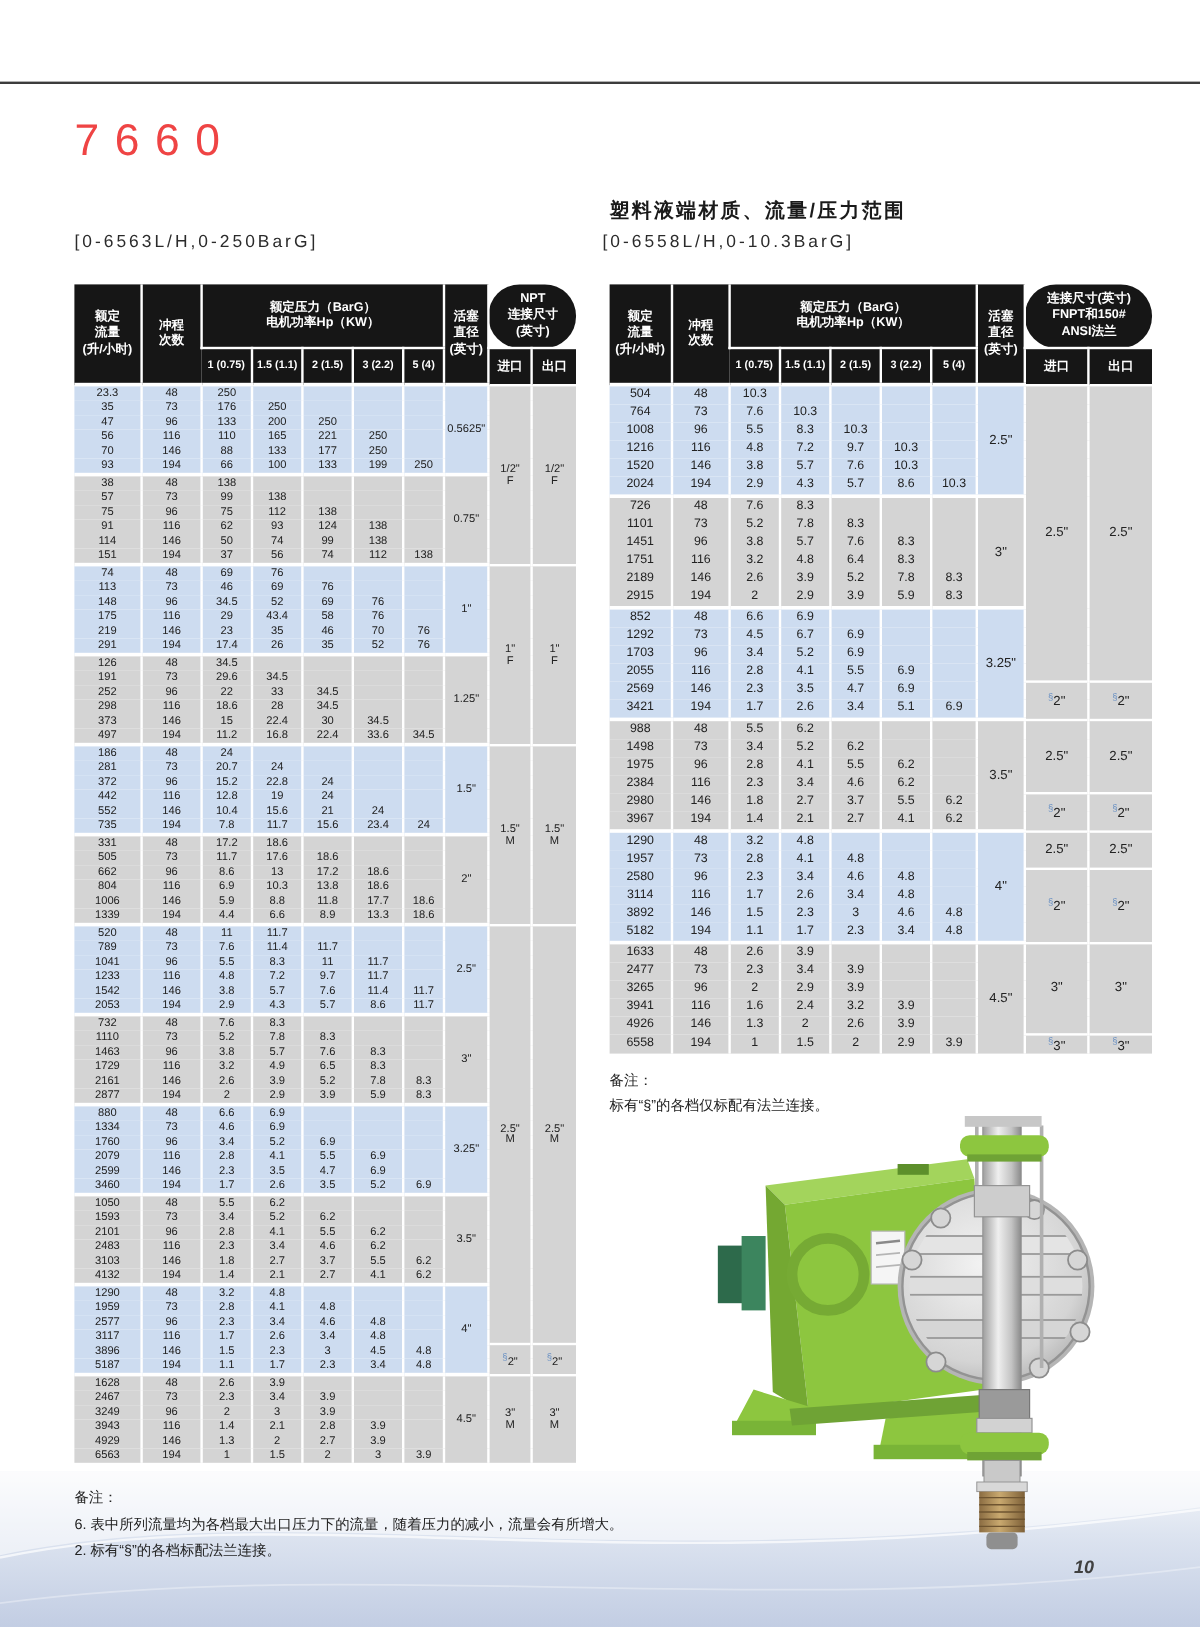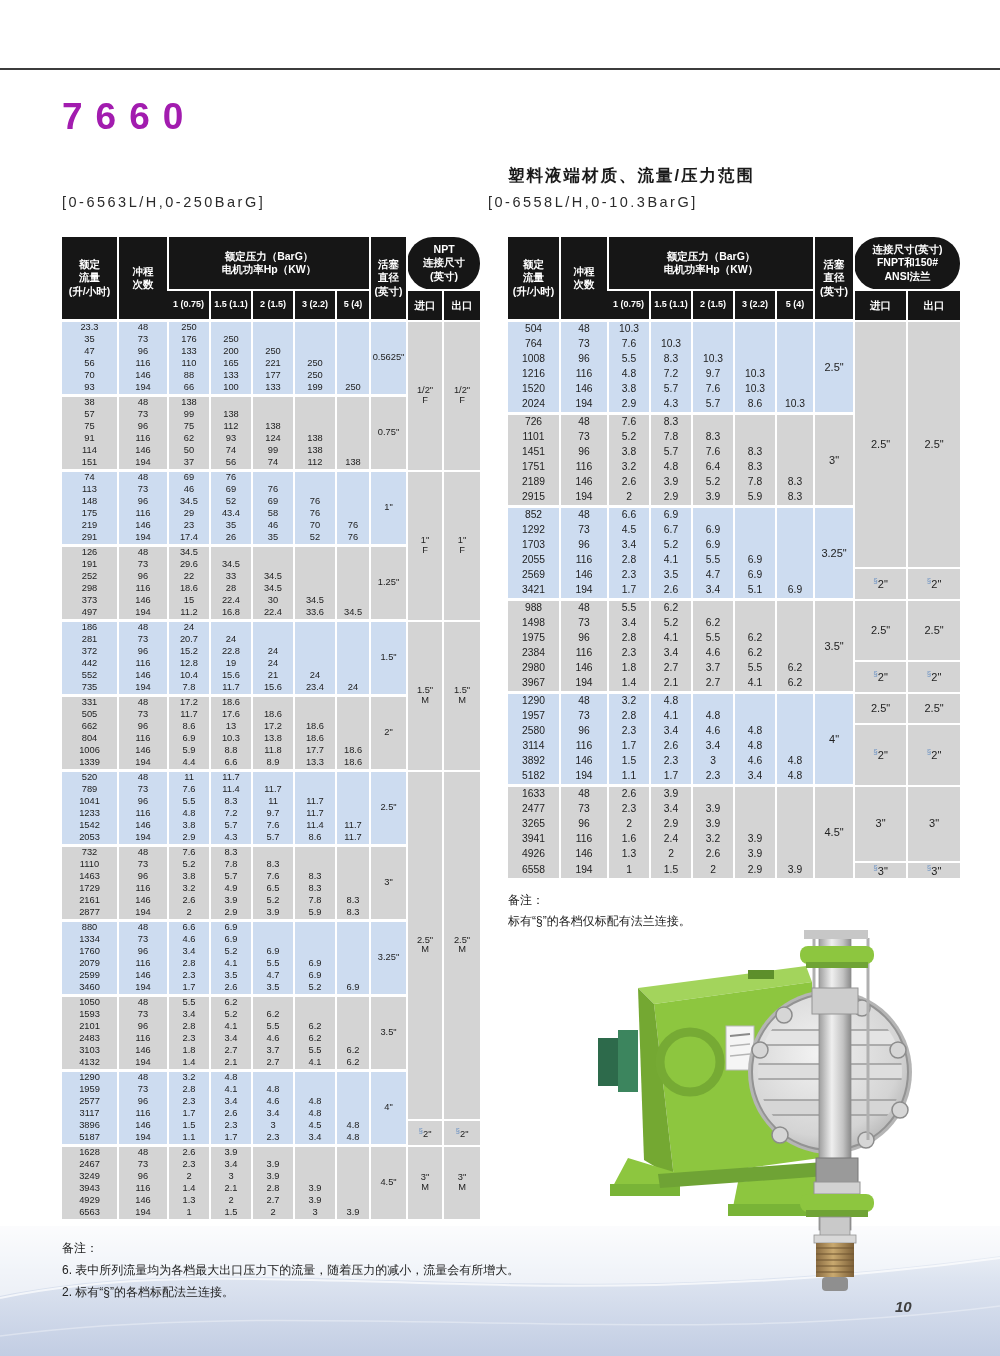--- a/index.html
+++ b/index.html
@@ -1,24 +1,24 @@
 <!DOCTYPE html>
 <html><head>
 <meta charset="utf-8">
 <style>
   html,body{margin:0;padding:0;background:#eee;}
   .page{position:relative;width:1000px;height:1356px;background:#ffffff;overflow:hidden;
         font-family:"Liberation Sans","DejaVu Sans",sans-serif;color:#222;}
   .top-rule{position:absolute;left:0;top:68px;width:1000px;height:2px;background:#3c3c3c;}
-  .title{position:absolute;left:62px;top:96px;margin:0;font-size:37px;font-weight:700;
-         letter-spacing:13px;color:#a21caf;}
+  .title{position:absolute;left:62px;top:96px;margin:0;font-size:37px;font-weight:400;
+         letter-spacing:13px;color:#ef4444;}
   .heading{position:absolute;margin:0;font-size:16.5px;font-weight:700;color:#1a1a1a;letter-spacing:2px;}
   .subtitle{position:absolute;font-size:14.5px;color:#2b2b2b;letter-spacing:2.5px;}
   .heading.l{left:62px;top:165px;} .subtitle.l{left:62px;top:194px;}
-  .heading.r{left:508px;top:165px;} .subtitle.r{left:488px;top:194px;}
+  .heading.r{left:508px;top:165px;} .subtitle.r{left:502px;top:194px;}
 
   table.spec{border-collapse:collapse;table-layout:fixed;position:absolute;top:237px;}
   table.spec.left{left:62px;width:418px;}
   table.spec.right{left:508px;width:452px;}
   table.spec th{background:#161616;color:#fff;font-weight:700;border-left:2px solid #fff;
       border-bottom:2px solid #fff;padding:0 1px;text-align:center;vertical-align:middle;
       white-space:pre-line;line-height:1.25;}
   table.spec th:first-child{border-left:none;}
   table.spec thead tr.h1 th{height:52px;font-size:10.5px;}
   table.spec thead tr.h2 th{height:28px;font-size:9px;}

